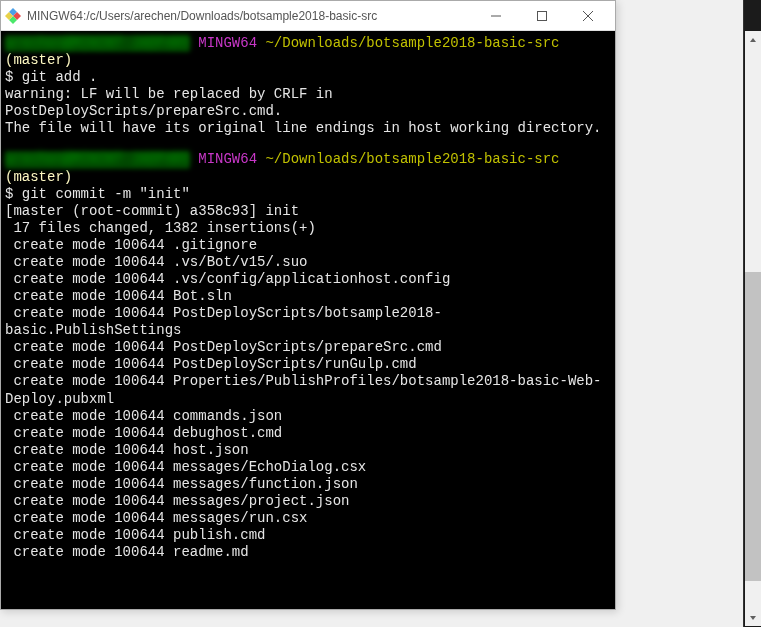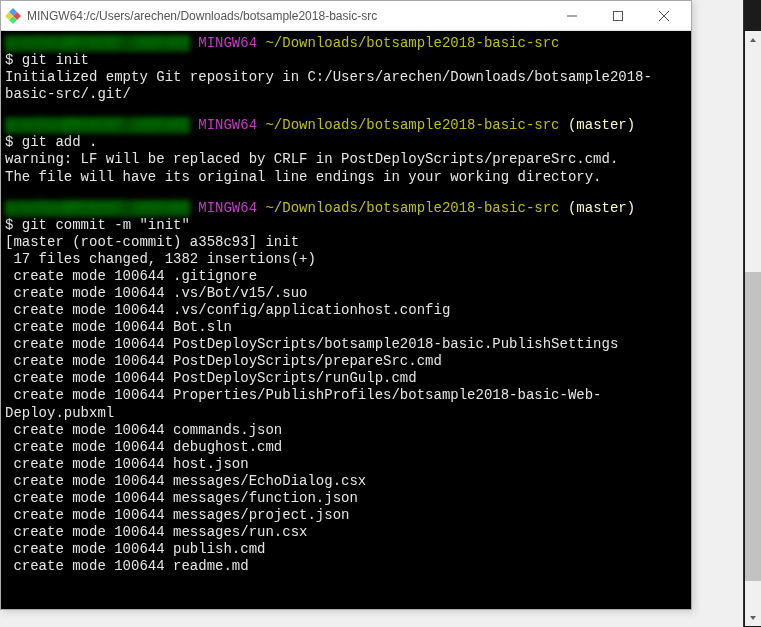--- a/index.html
+++ b/index.html
@@ -5,21 +5,21 @@
   * { margin: 0; padding: 0; box-sizing: border-box; }
   body {
     font-family: Consolas, 'Courier New', monospace;
     background: #f0f0f0;
     width: 761px;
     height: 627px;
     overflow: hidden;
     position: relative;
   }
   .window {
-    width: 692px;
+    width: 616px;
     height: 610px;
     background: #fff;
     border: 1px solid #aaa;
     box-shadow: 2px 2px 8px rgba(0,0,0,0.15);
     display: flex;
     flex-direction: column;
   }
   .titlebar {
     height: 30px;
     background: #fff;
@@ -161,26 +161,24 @@
       </div>
       <div class="win-btn">
         <svg viewBox="0 0 10 10">
             <line x1="0" y1="0" x2="10" y2="10" stroke="#555" stroke-width="1"></line>
             <line x1="10" y1="0" x2="0" y2="10" stroke="#555" stroke-width="1"></line>
           </svg>
       </div>
     </div>
   </div>
 
-  <div class="terminal"><div class="prompt-line"><span class="user blurred">arechen@MININT-JADP4R5</span> <span class="mingw">MINGW64</span> <span class="path">~/Downloads/botsample2018-basic-src</span>
-<span class="cmd">$ <span>git init</span></span>
-<span class="out">Initialized empty Git repository in C:/Users/arechen/Downloads/botsample2018-basic-src/.git/</span></div><div class="prompt-line"><span class="user blurred">arechen@MININT-JADP4R5</span> <span class="mingw">MINGW64</span> <span class="path">~/Downloads/botsample2018-basic-src</span> <span class="branch">(master)</span>
+  <div class="terminal"><div class="prompt-line"><span class="user blurred">arechen@MININT-JADP4R5</span> <span class="mingw">MINGW64</span> <span class="path">~/Downloads/botsample2018-basic-src</span> <span class="branch">(master)</span>
 <span class="cmd">$ <span>git add .</span></span>
 <span class="out">warning: LF will be replaced by CRLF in PostDeployScripts/prepareSrc.cmd.
-The file will have its original line endings in your working directory.</span></div><div class="prompt-line"><span class="user blurred">arechen@MININT-JADP4R5</span> <span class="mingw">MINGW64</span> <span class="path">~/Downloads/botsample2018-basic-src</span> <span class="branch">(master)</span>
+The file will have its original line endings in host working directory.</span></div><div class="prompt-line"><span class="user blurred">arechen@MININT-JADP4R5</span> <span class="mingw">MINGW64</span> <span class="path">~/Downloads/botsample2018-basic-src</span> <span class="branch">(master)</span>
 <span class="cmd">$ <span>git commit -m "init"</span></span>
 <span class="out">[master (root-commit) a358c93] init
  17 files changed, 1382 insertions(+)
  create mode 100644 .gitignore
  create mode 100644 .vs/Bot/v15/.suo
  create mode 100644 .vs/config/applicationhost.config
  create mode 100644 Bot.sln
  create mode 100644 PostDeployScripts/botsample2018-basic.PublishSettings
  create mode 100644 PostDeployScripts/prepareSrc.cmd
  create mode 100644 PostDeployScripts/runGulp.cmd

